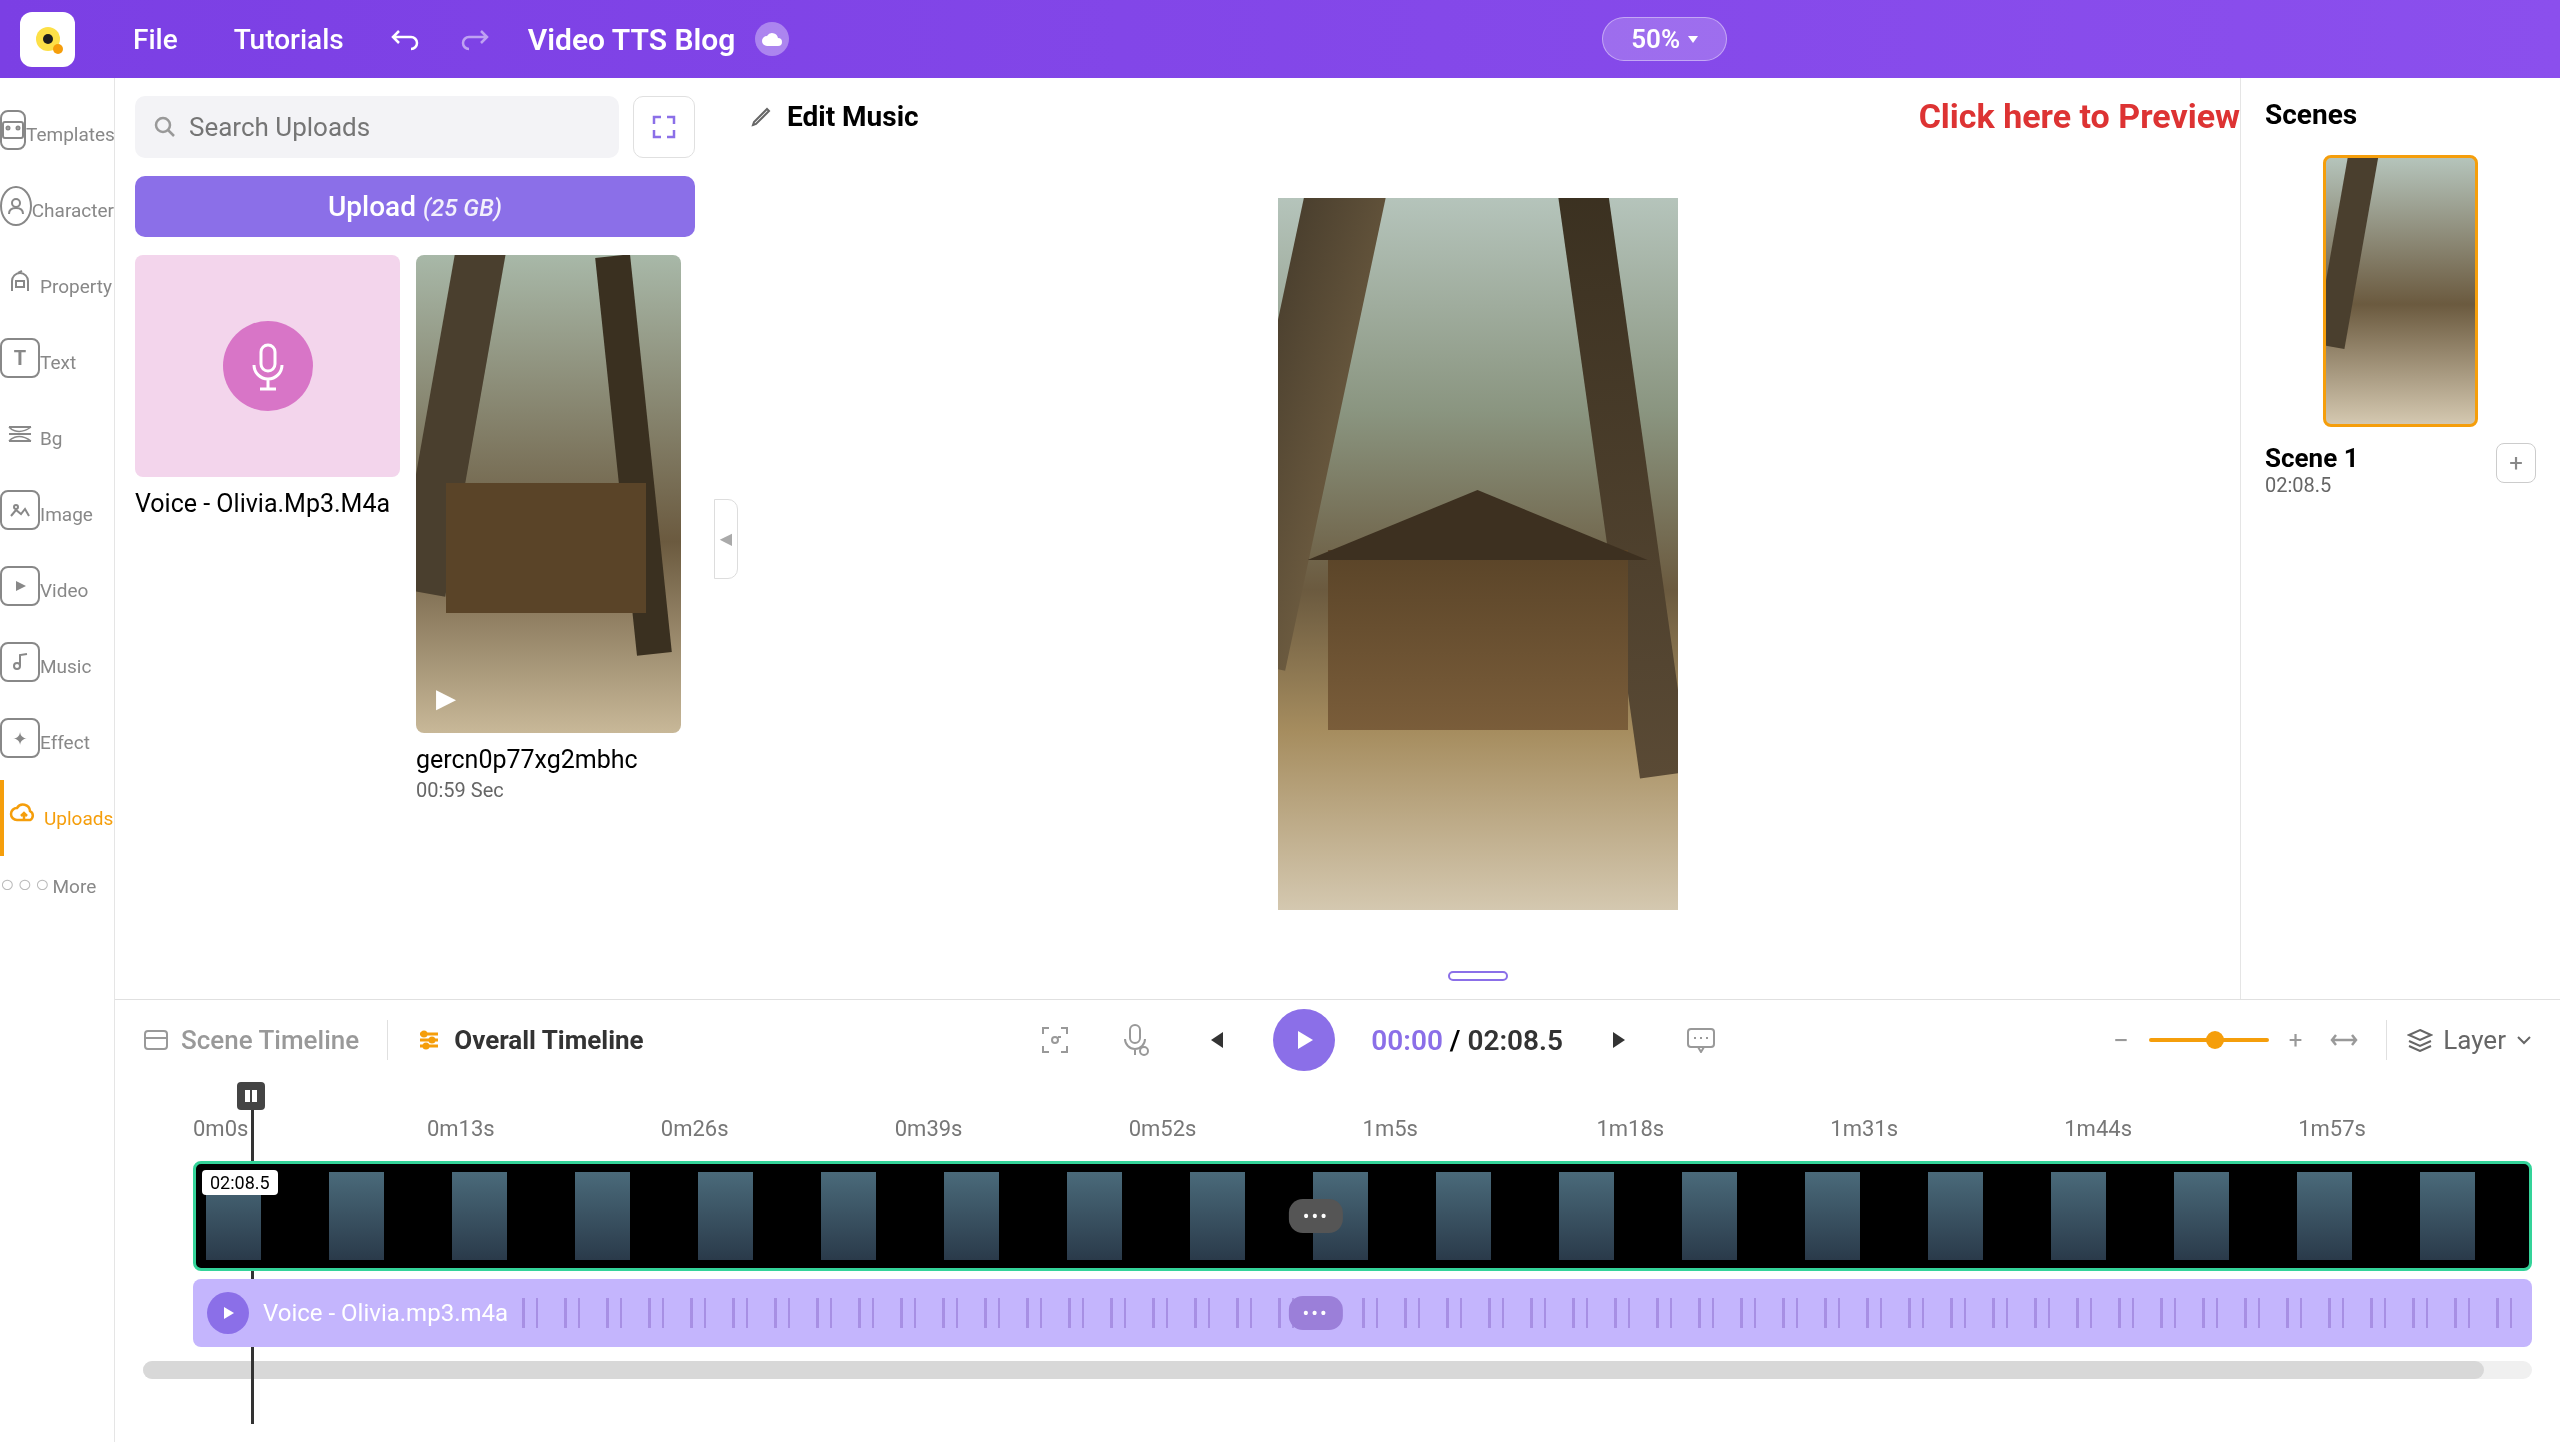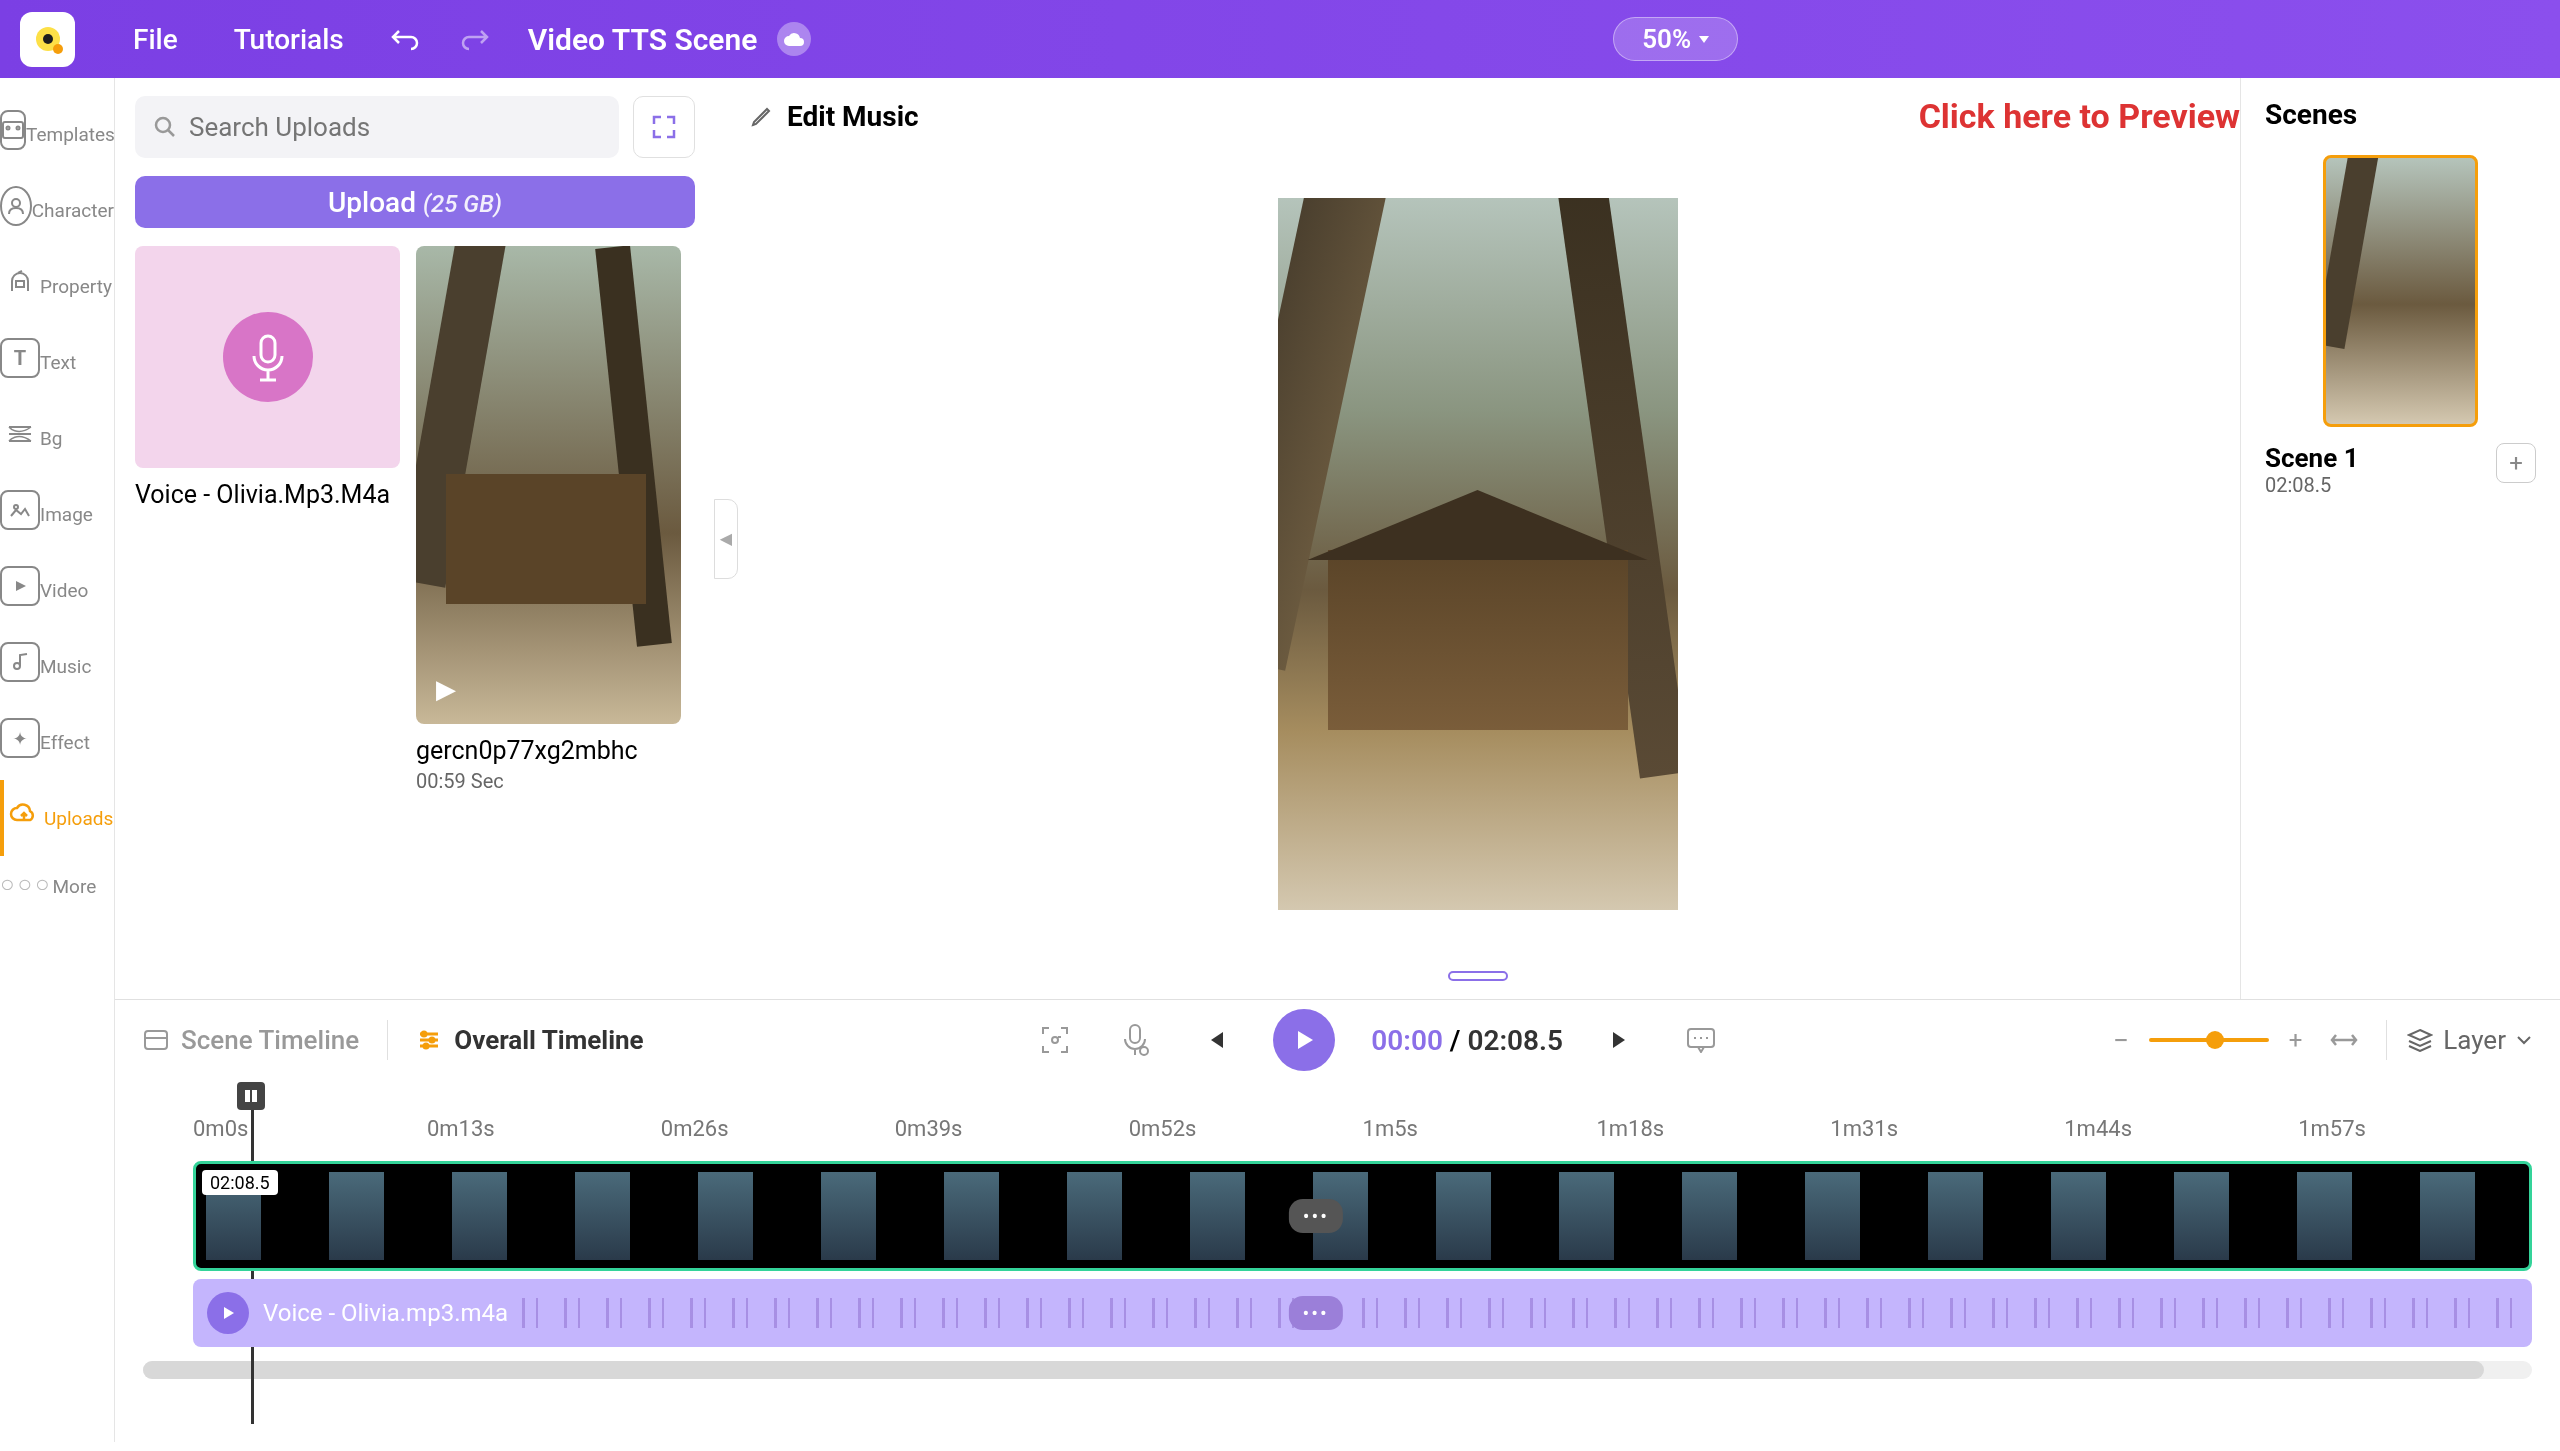--- a/index.html
+++ b/index.html
@@ -23,21 +23,21 @@
 .sb-item.active{background:#fff;color:#F59E0B;border-left:4px solid #F59E0B;}
 .sb-ic{width:40px;height:40px;border:2px solid currentColor;border-radius:8px;display:flex;align-items:center;justify-content:center;margin-bottom:8px;}
 .sb-label{font-size:19px;}
 .sb-dots{font-size:24px;letter-spacing:3px;color:#bbb;margin-bottom:4px;}
 
 .uploads-panel{width:600px;background:#fff;padding:18px 20px;display:flex;flex-direction:column;}
 .search-row{display:flex;gap:14px;margin-bottom:18px;}
 .search-box{flex:1;background:#f3f3f6;border-radius:10px;display:flex;align-items:center;padding:0 18px;height:62px;}
 .search-box input{border:none;background:transparent;font-size:26px;color:#666;outline:none;flex:1;}
 .expand-ic{width:62px;height:62px;border:1px solid #e0e0e0;border-radius:10px;display:flex;align-items:center;justify-content:center;background:#fff;}
-.upload-btn{background:#8B6FE8;color:#fff;border:none;border-radius:10px;height:52px;font-size:28px;font-weight:500;margin-bottom:18px;cursor:pointer;}
+.upload-btn{background:#8B6FE8;color:#fff;border:none;border-radius:10px;height:61px;font-size:28px;font-weight:500;margin-bottom:18px;cursor:pointer;}
 .upload-btn small{font-style:italic;font-size:24px;opacity:.9;}
 .folder-hdr{display:flex;align-items:center;justify-content:space-between;border:1px solid #eee;border-radius:10px;padding:12px 18px;margin-bottom:18px;}
 .folder-hdr .back{width:34px;height:34px;display:flex;align-items:center;justify-content:center;color:#8B6FE8;cursor:pointer;}
 .folder-hdr .name{font-size:30px;font-weight:700;}
 .folder-hdr .add{width:40px;height:40px;background:#eee;border-radius:6px;display:flex;align-items:center;justify-content:center;color:#999;}
 .assets{display:flex;gap:16px;}
 .asset{width:265px;}
 .asset-thumb{width:100%;height:222px;border-radius:8px;background:#f3d5ec;display:flex;align-items:center;justify-content:center;}
 .mic-circle{width:90px;height:90px;border-radius:50%;background:#D875C7;display:flex;align-items:center;justify-content:center;}
 .asset-name{font-size:25px;margin-top:12px;}
@@ -119,21 +119,21 @@
   <div class="toolbar-icon">
     <svg width="30" height="24" viewBox="0 0 30 24" fill="none" stroke="#fff" stroke-width="2.5">
         <path d="M8 4 L2 10 L8 16 M2 10 H20 A6 6 0 0 1 20 22"></path>
       </svg>
   </div>
   <div class="toolbar-icon" style="opacity:.5">
     <svg width="30" height="24" viewBox="0 0 30 24" fill="none" stroke="#fff" stroke-width="2.5">
         <path d="M22 4 L28 10 L22 16 M28 10 H10 A6 6 0 0 0 10 22"></path>
       </svg>
   </div>
-  <div class="project-title">Video TTS Scene</div>
+  <div class="project-title">Video TTS Blog</div>
   <div class="cloud-ic">
     <svg width="22" height="16" viewBox="0 0 22 16" fill="#fff">
         <path d="M6 15a5 5 0 010-10 6 6 0 0111 2 4 4 0 010 8H6z"></path>
       </svg>
   </div>
   <div class="zoom-pill">50%</div>
 </div>
 
 <div class="main">
   <div class="sidebar">

